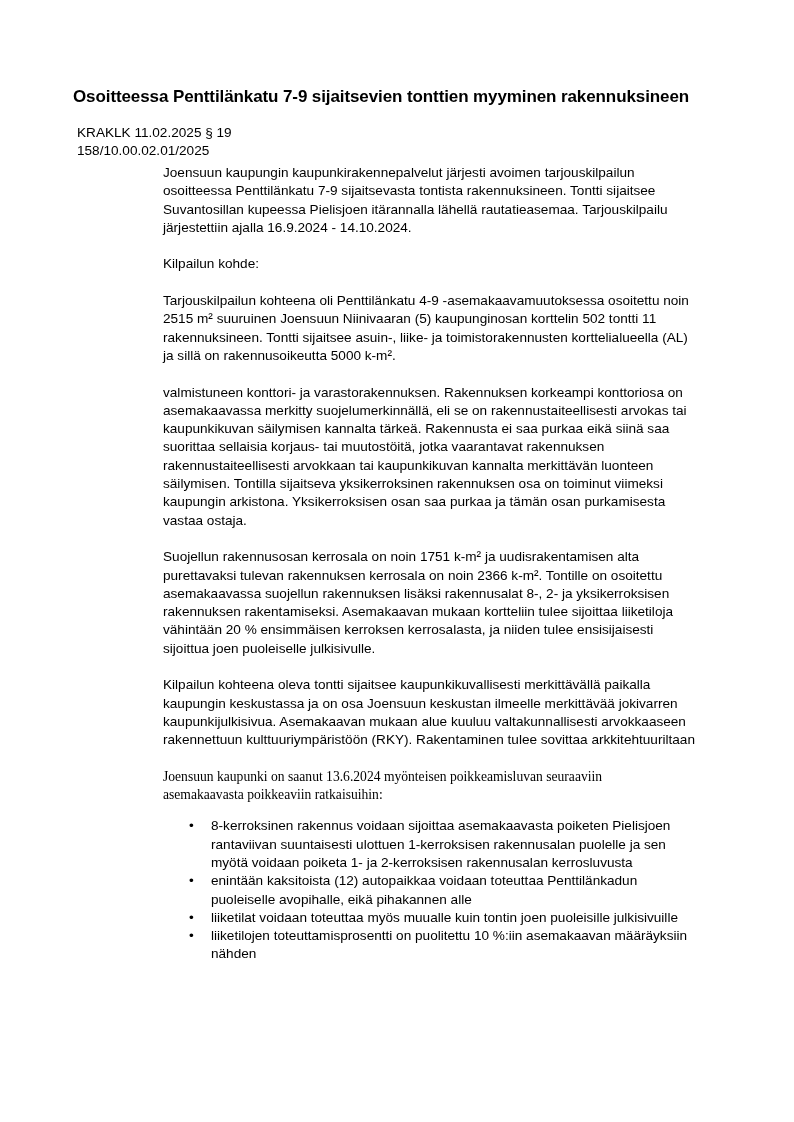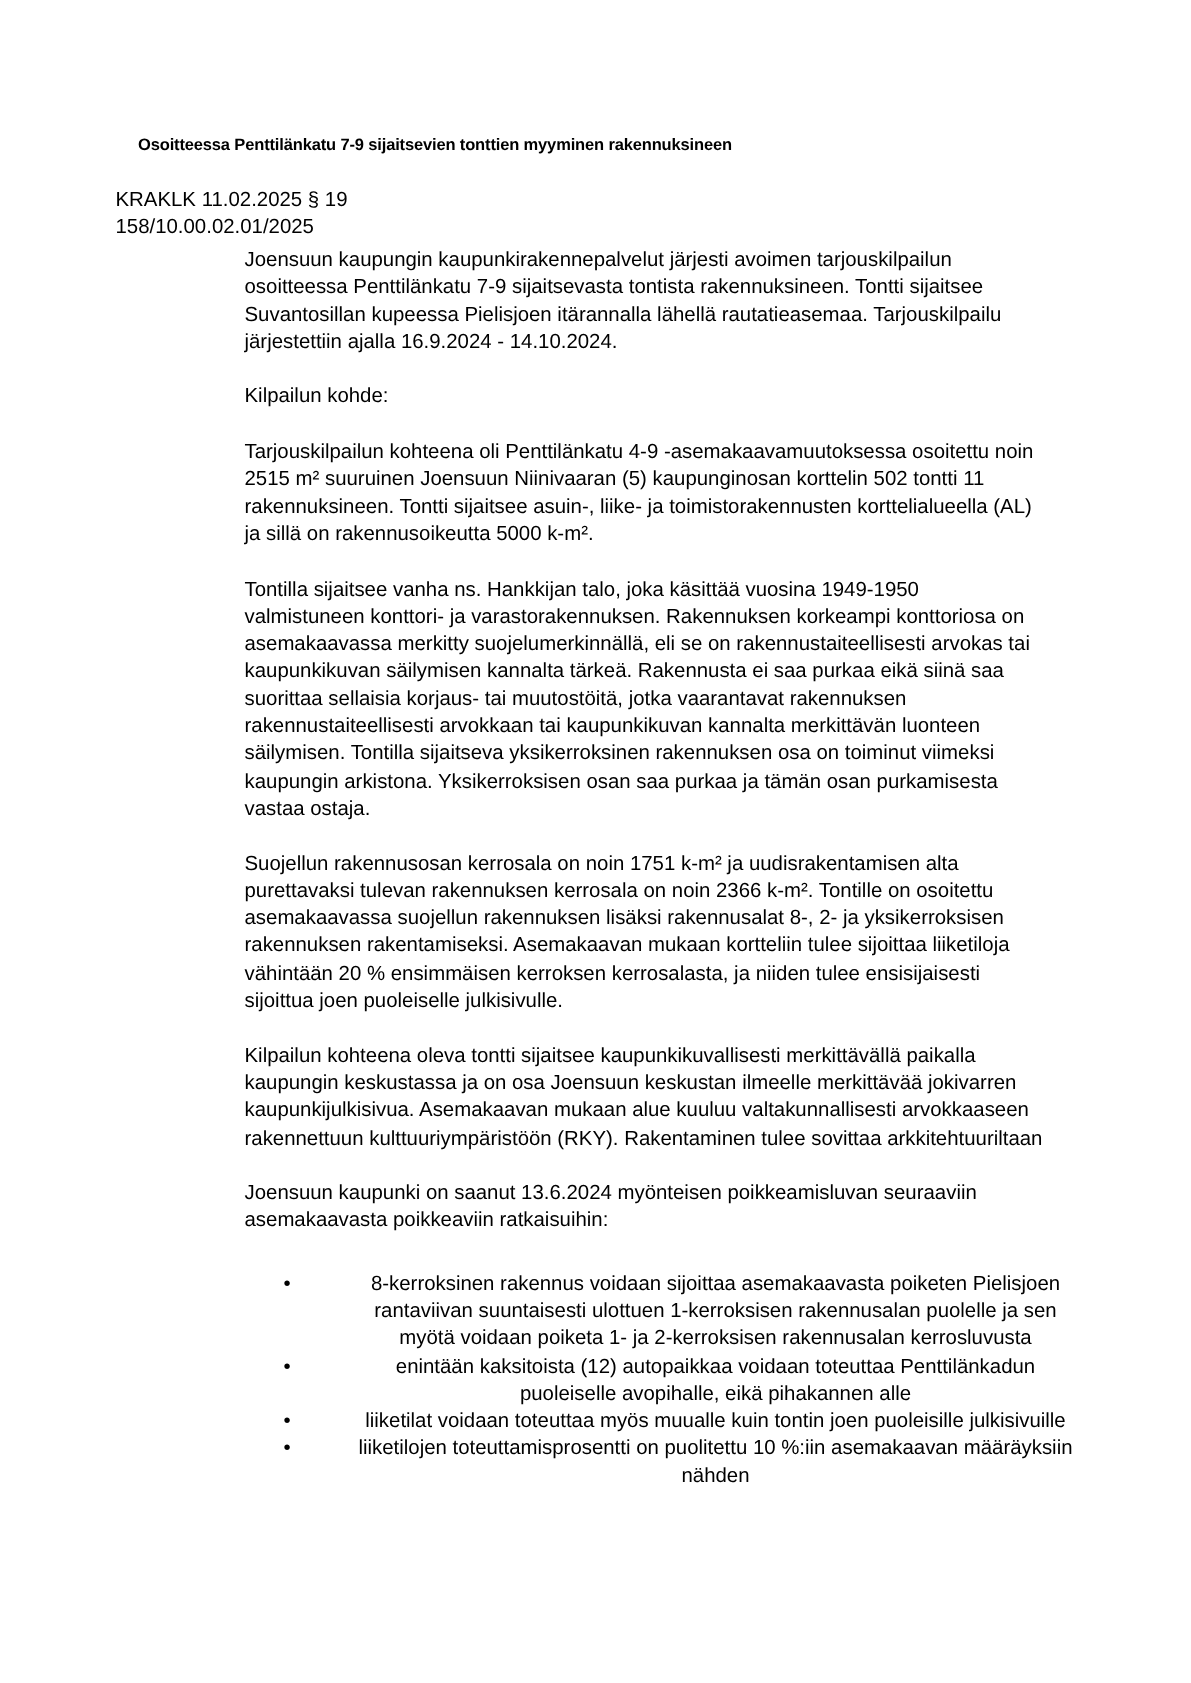--- a/index.html
+++ b/index.html
@@ -18,24 +18,24 @@
       line-height: 18.3px;
     }
     .page {
       position: absolute;
       left: 0; top: 0;
       width: 794px;
       height: 1122px;
     }
     .title {
       position: absolute;
-      left: 92px;
+      left: 73px;
       top: 88px;
       font-weight: bold;
-      font-size: 11px;
+      font-size: 17px;
       letter-spacing: -0.1px;
       white-space: nowrap;
     }
     .meta {
       position: absolute;
       left: 77px;
       top: 124px;
       white-space: nowrap;
     }
     .meta div { height: 18.3px; }
@@ -68,21 +68,21 @@
     ul.bullets li .bullet {
       position: absolute;
       left: 26px;
       top: 0;
       width: 10px;
     }
     ul.bullets li .btext {
       display: block;
       margin-left: 24px;
     }
-    ul.bullets li .btext .line { display: block; height: 18.3px; text-align: center; }
+    ul.bullets li .btext .line { display: block; height: 18.3px; }
   </style>
 </head>
 <body>
 
 <div class="page">
 
   <div class="title">Osoitteessa Penttilänkatu 7-9 sijaitsevien tonttien myyminen  rakennuksineen</div>
 
   <div class="meta">
     <div>KRAKLK 11.02.2025 § 19</div>
@@ -101,21 +101,20 @@
     <div class="heading">Kilpailun kohde:</div>
 
     <p class="para">
       <span class="line">Tarjouskilpailun kohteena oli Penttilänkatu 4-9 -asemakaavamuutoksessa osoitettu noin</span>
       <span class="line">2515 m² suuruinen Joensuun Niinivaaran (5) kaupunginosan korttelin 502 tontti 11</span>
       <span class="line">rakennuksineen. Tontti sijaitsee asuin-, liike- ja toimistorakennusten korttelialueella  (AL)</span>
       <span class="line">ja sillä on rakennusoikeutta 5000 k-m².</span>
     </p>
 
     <p class="para">
-      <span class="line">Tontilla sijaitsee vanha ns. Hankkijan talo, joka käsittää vuosina 1949-1950</span>
       <span class="line">valmistuneen konttori- ja varastorakennuksen. Rakennuksen korkeampi konttoriosa on</span>
       <span class="line">asemakaavassa merkitty suojelumerkinnällä, eli se on rakennustaiteellisesti arvokas tai</span>
       <span class="line">kaupunkikuvan säilymisen kannalta tärkeä. Rakennusta ei saa purkaa eikä siinä saa</span>
       <span class="line">suorittaa sellaisia korjaus- tai muutostöitä, jotka vaarantavat rakennuksen</span>
       <span class="line">rakennustaiteellisesti arvokkaan tai kaupunkikuvan  kannalta merkittävän luonteen</span>
       <span class="line">säilymisen. Tontilla  sijaitseva yksikerroksinen rakennuksen osa on toiminut viimeksi</span>
       <span class="line">kaupungin arkistona. Yksikerroksisen osan saa purkaa ja tämän osan purkamisesta</span>
       <span class="line">vastaa ostaja.</span>
     </p>
 
@@ -128,21 +127,21 @@
       <span class="line">sijoittua joen puoleiselle julkisivulle.</span>
     </p>
 
     <p class="para">
       <span class="line">Kilpailun kohteena oleva tontti sijaitsee kaupunkikuvallisesti merkittävällä paikalla</span>
       <span class="line">kaupungin keskustassa ja on osa Joensuun keskustan ilmeelle merkittävää jokivarren</span>
       <span class="line">kaupunkijulkisivua.  Asemakaavan mukaan alue kuuluu valtakunnallisesti arvokkaaseen</span>
       <span class="line">rakennettuun kulttuuriympäristöön (RKY). Rakentaminen tulee sovittaa arkkitehtuuriltaan</span>
     </p>
 
-    <p class="para" style="margin-bottom: 24px;">
+    <p class="para" style="margin-bottom: 13px; font-family: Liberation Serif, serif;">
       <span class="line">Joensuun kaupunki  on saanut 13.6.2024  myönteisen poikkeamisluvan  seuraaviin</span>
       <span class="line">asemakaavasta poikkeaviin  ratkaisuihin:</span>
     </p>
 
     <ul class="bullets">
       <li>
         <span class="bullet">•</span>
         <span class="btext">
           <span class="line">8-kerroksinen rakennus voidaan sijoittaa asemakaavasta poiketen Pielisjoen</span>
           <span class="line">rantaviivan suuntaisesti ulottuen 1-kerroksisen rakennusalan puolelle ja sen</span>

